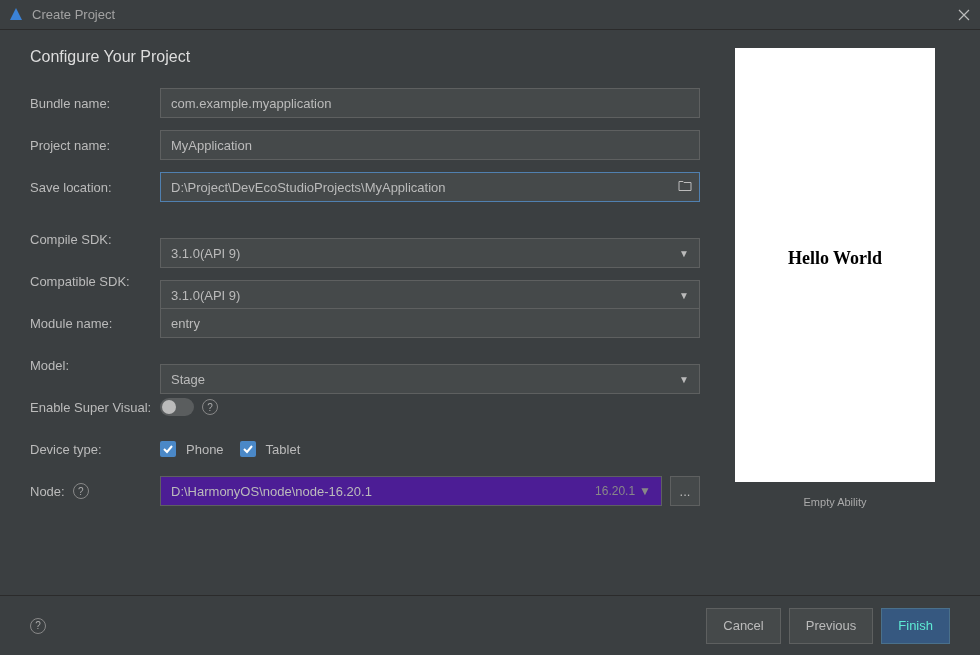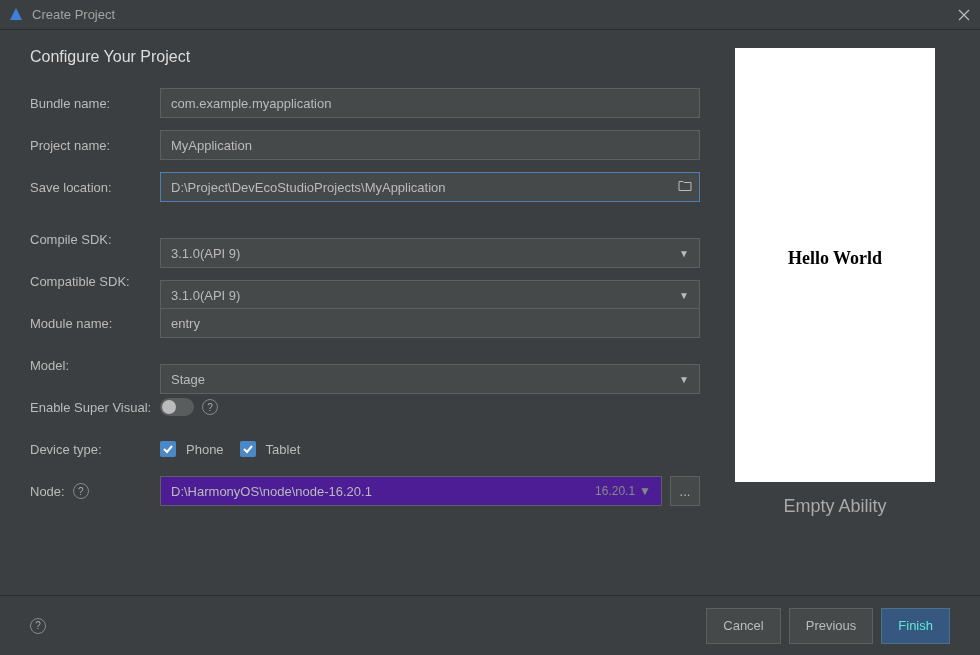--- a/index.html
+++ b/index.html
@@ -38,21 +38,21 @@
 .checkbox svg { width:12px; height:12px; }
 .cb-label { color:#bbbbbb; margin-left:4px; }
 
 .node-row .control { display:flex; align-items:center; gap:8px; max-width: 560px; }
 .node-input { flex:1; height:30px; background:#4c1d95; border:1px solid #5e6060; color:#bbbbbb; padding:0 10px; display:flex; align-items:center; justify-content:space-between; }
 .node-version { color:#888; font-size:12px; display:flex; align-items:center; gap:4px; }
 .browse-btn { width:30px; height:30px; background:#45494a; border:1px solid #5e6060; color:#bbbbbb; display:flex; align-items:center; justify-content:center; cursor:pointer; }
 
 .preview { width: 200px; height: 434px; background: white; display:flex; align-items:center; justify-content:flex-start; flex-direction:column; padding-top: 200px; }
 .preview-text { color:#000; font-family: Georgia, 'Times New Roman', serif; font-weight:bold; font-size:18px; }
-.preview-label { margin-top: 14px; color:#aaaaaa; font-size:18px; }
+.preview-label { margin-top: 14px; color:#aaaaaa; font-size:11px; }
 
 .footer { height: 60px; border-top: 1px solid #2b2b2b; display:flex; align-items:center; padding: 0 30px; }
 .footer .help-icon { margin-left:0; }
 .footer-spacer { flex:1; }
 .btn { height:36px; padding: 0 16px; background:#45494a; border:1px solid #5e6060; color:#bbbbbb; font-size:13px; display:inline-flex; align-items:center; justify-content:center; cursor:pointer; margin-left:8px; }
 .btn-primary { background:#365880; border-color:#4a708b; color:#5eead4; }
 </style>
 </head>
 <body>
 

